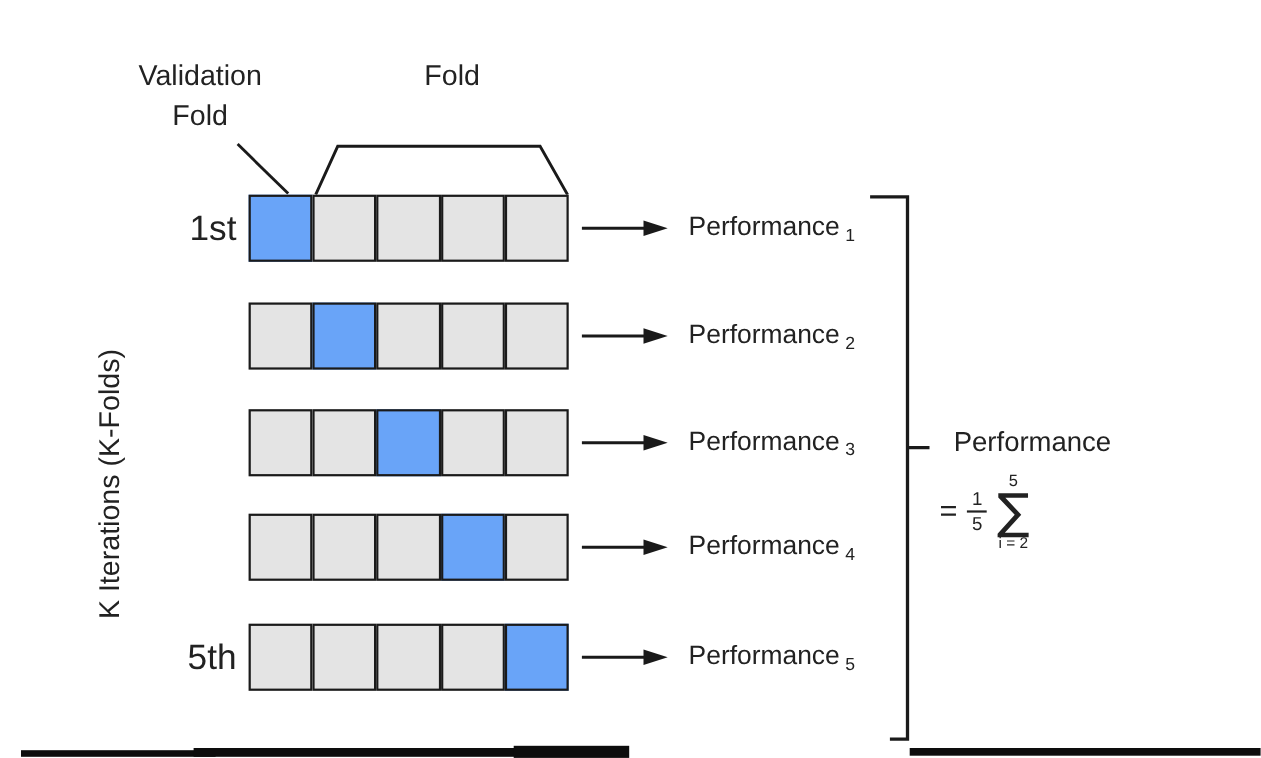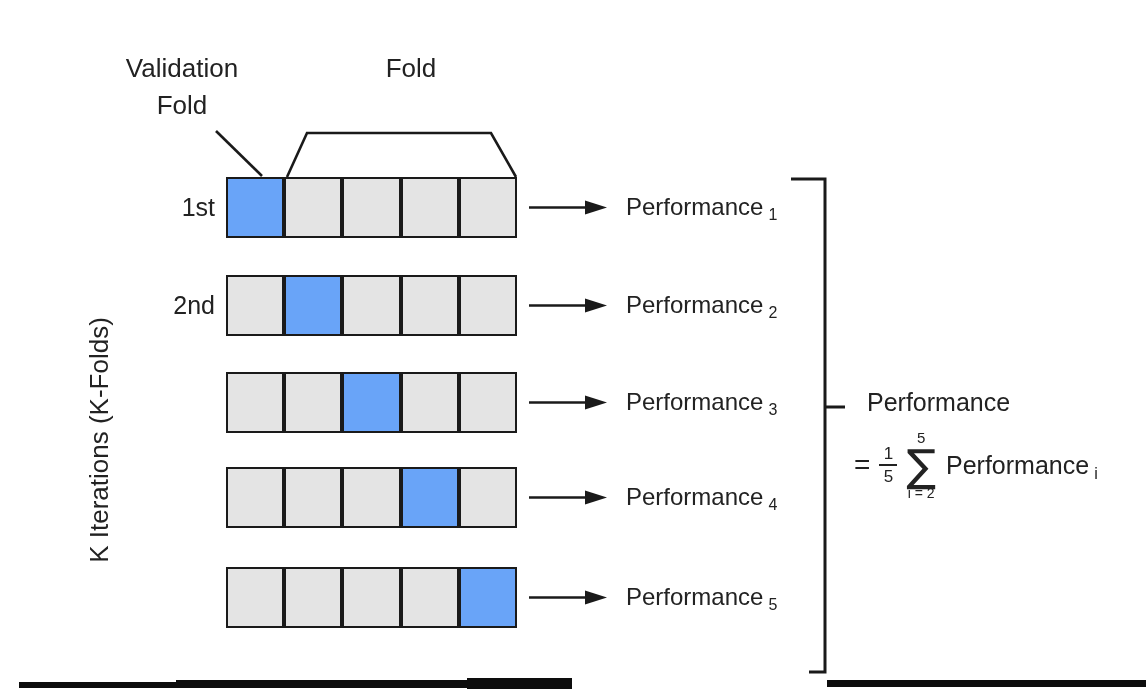--- a/index.html
+++ b/index.html
@@ -44,21 +44,21 @@
     transform: rotate(-90deg);
   }
   .row-label {
     position: absolute;
     left: 118px;
     width: 78px;
     height: 61px;
     display: flex;
     align-items: center;
     justify-content: flex-end;
-    font-size: 25px;
+    font-size: 32px;
     color: #222;
   }
   .squares {
     position: absolute;
     left: 207px;
     height: 61px;
     display: flex;
   }
   .square {
     width: 58.2px;
@@ -163,21 +163,21 @@
     <div>Validation</div>
     <div>Fold</div>
   </div>
   <div class="top-label training">
     <div>Fold</div>
   </div>
 
   <div class="y-axis-label">K Iterations (K-Folds)</div>
 
   <div class="row-label" style="top:177px">1st</div>
-  <div class="row-label" style="top:275px">2nd</div>
+  <div class="row-label" style="top:567px">5th</div>
 
   <div class="squares" style="top:177px">
       <div class="square" style="background: rgb(105, 164, 248); border-color: rgb(26, 26, 26);"></div>
       <div class="square" style="background: rgb(228, 228, 228); border-color: rgb(26, 26, 26);"></div>
       <div class="square" style="background: rgb(228, 228, 228); border-color: rgb(26, 26, 26);"></div>
       <div class="square" style="background: rgb(228, 228, 228); border-color: rgb(26, 26, 26);"></div>
       <div class="square" style="background: rgb(228, 228, 228); border-color: rgb(26, 26, 26);"></div>
     </div>
   <div class="squares" style="top:275px">
       <div class="square" style="background: rgb(228, 228, 228); border-color: rgb(26, 26, 26);"></div>
@@ -235,21 +235,20 @@
     <span class="frac">
       <span>1</span>
       <span class="bar"></span>
       <span>5</span>
     </span>
     <span class="sum">
       <span class="upper">5</span>
       <span class="sigma">∑</span>
       <span class="lower">i = 2</span>
     </span>
-    <span class="summand"><span>Performance</span><span class="summand-sub">i</span></span>
   </div>
 
   <div class="bottom-bar bar-a"></div>
   <div class="bottom-bar bar-b"></div>
   <div class="bottom-bar bar-c"></div>
   <div class="bottom-bar bar-d"></div>
 
 </div>
 
 </body></html>

